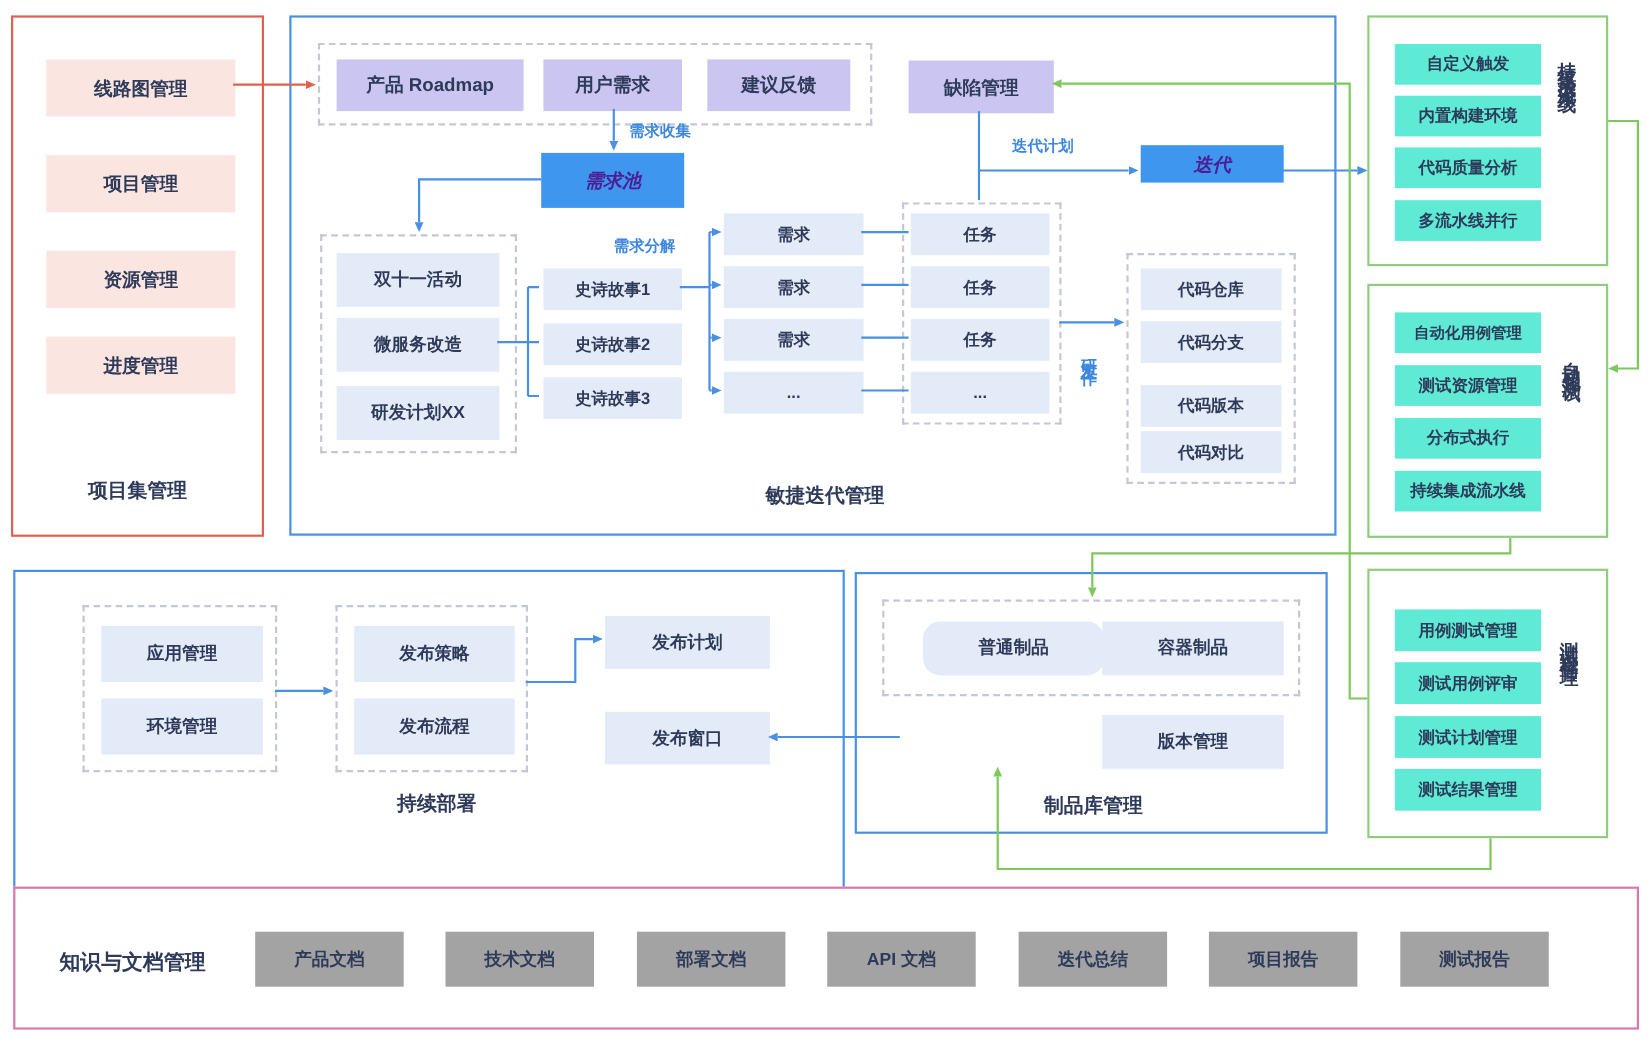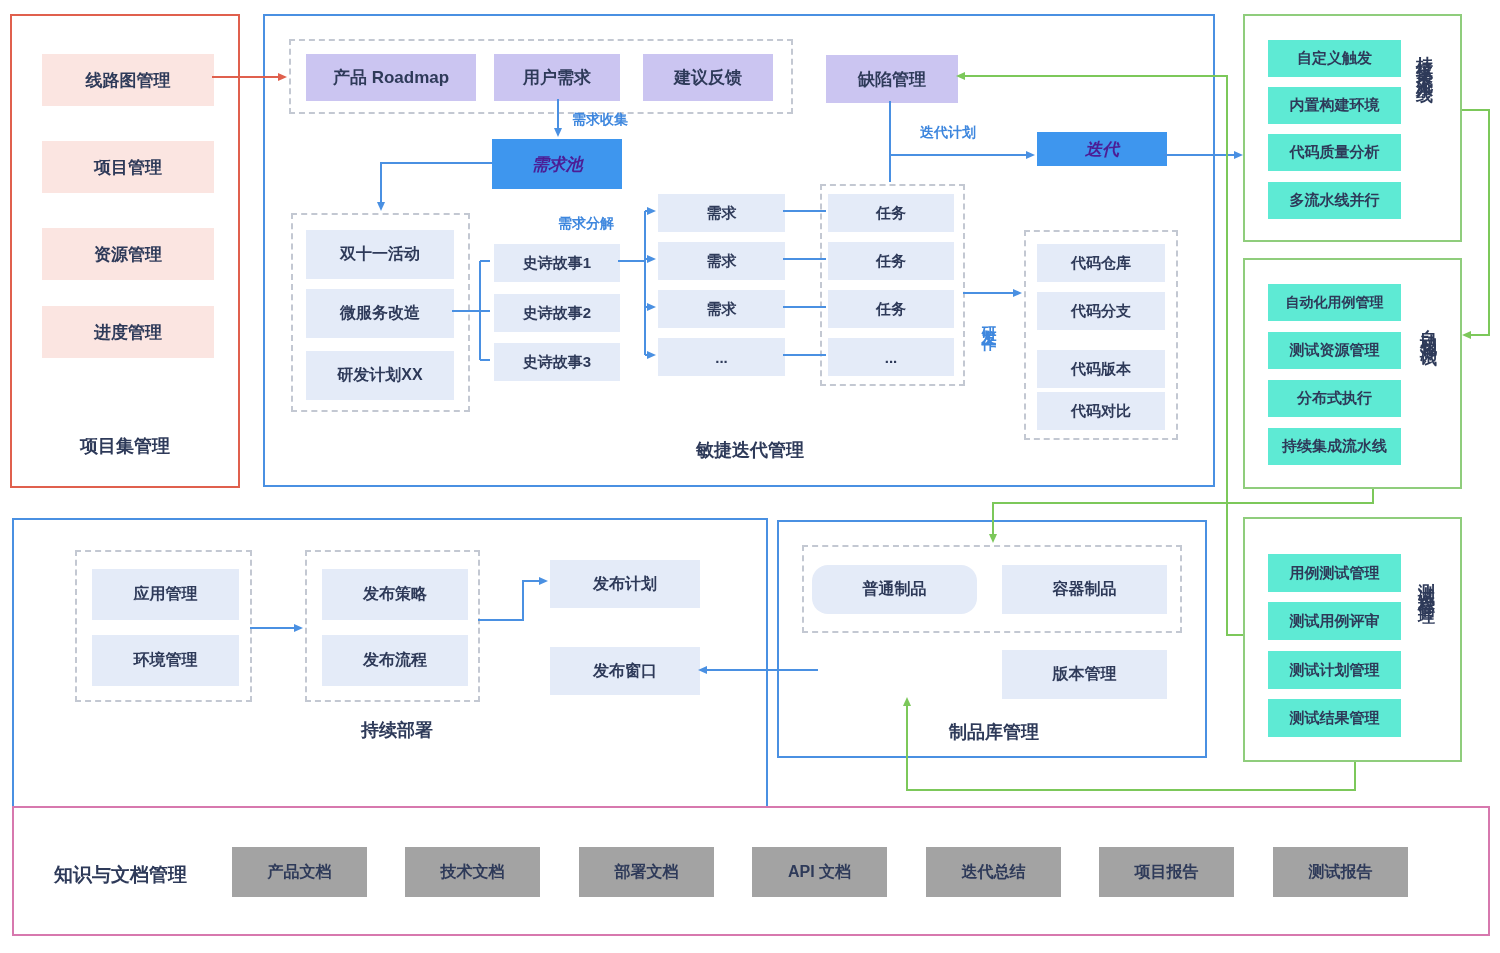--- a/index.html
+++ b/index.html
@@ -120,21 +120,21 @@
     <div class="box f-lblue" style="left:308px;top:115px;width:146px;height:51px;">发布流程</div>
 
     <div class="box f-lblue" style="left:536px;top:40px;width:150px;height:48px;">发布计划</div>
     <div class="box f-lblue" style="left:536px;top:127px;width:150px;height:48px;">发布窗口</div>
 
     <div class="ptitle" style="left:303px;top:198px;width:160px;">持续部署</div>
   </div>
 
   <div class="panel p-blue" style="left:777px;top:520px;width:430px;height:238px;">
     <div class="dashed" style="left:23px;top:23px;width:380px;height:88px;"></div>
-    <div class="box f-lblue" style="left:33px;top:43px;width:165px;height:49px;border-radius:16px;">普通制品</div>
+    <div class="box f-lblue" style="left:60px;top:43px;width:165px;height:49px;border-radius:16px;">普通制品</div>
     <div class="box f-lblue" style="left:223px;top:43px;width:165px;height:49px;">容器制品</div>
     <div class="box f-lblue" style="left:223px;top:128px;width:165px;height:49px;">版本管理</div>
     <div class="ptitle" style="left:135px;top:198px;width:160px;">制品库管理</div>
   </div>
 
   <div class="panel p-pink" style="left:12px;top:806px;width:1478px;height:130px;">
     <div class="ptitle" style="left:40px;top:54px;width:170px;font-size:19px;text-align:left;">知识与文档管理</div>
     <div class="box f-rose" style="left:218px;top:39px;width:135px;height:50px;">产品文档</div>
     <div class="box f-rose" style="left:391px;top:39px;width:135px;height:50px;">技术文档</div>
     <div class="box f-rose" style="left:565px;top:39px;width:135px;height:50px;">部署文档</div>

